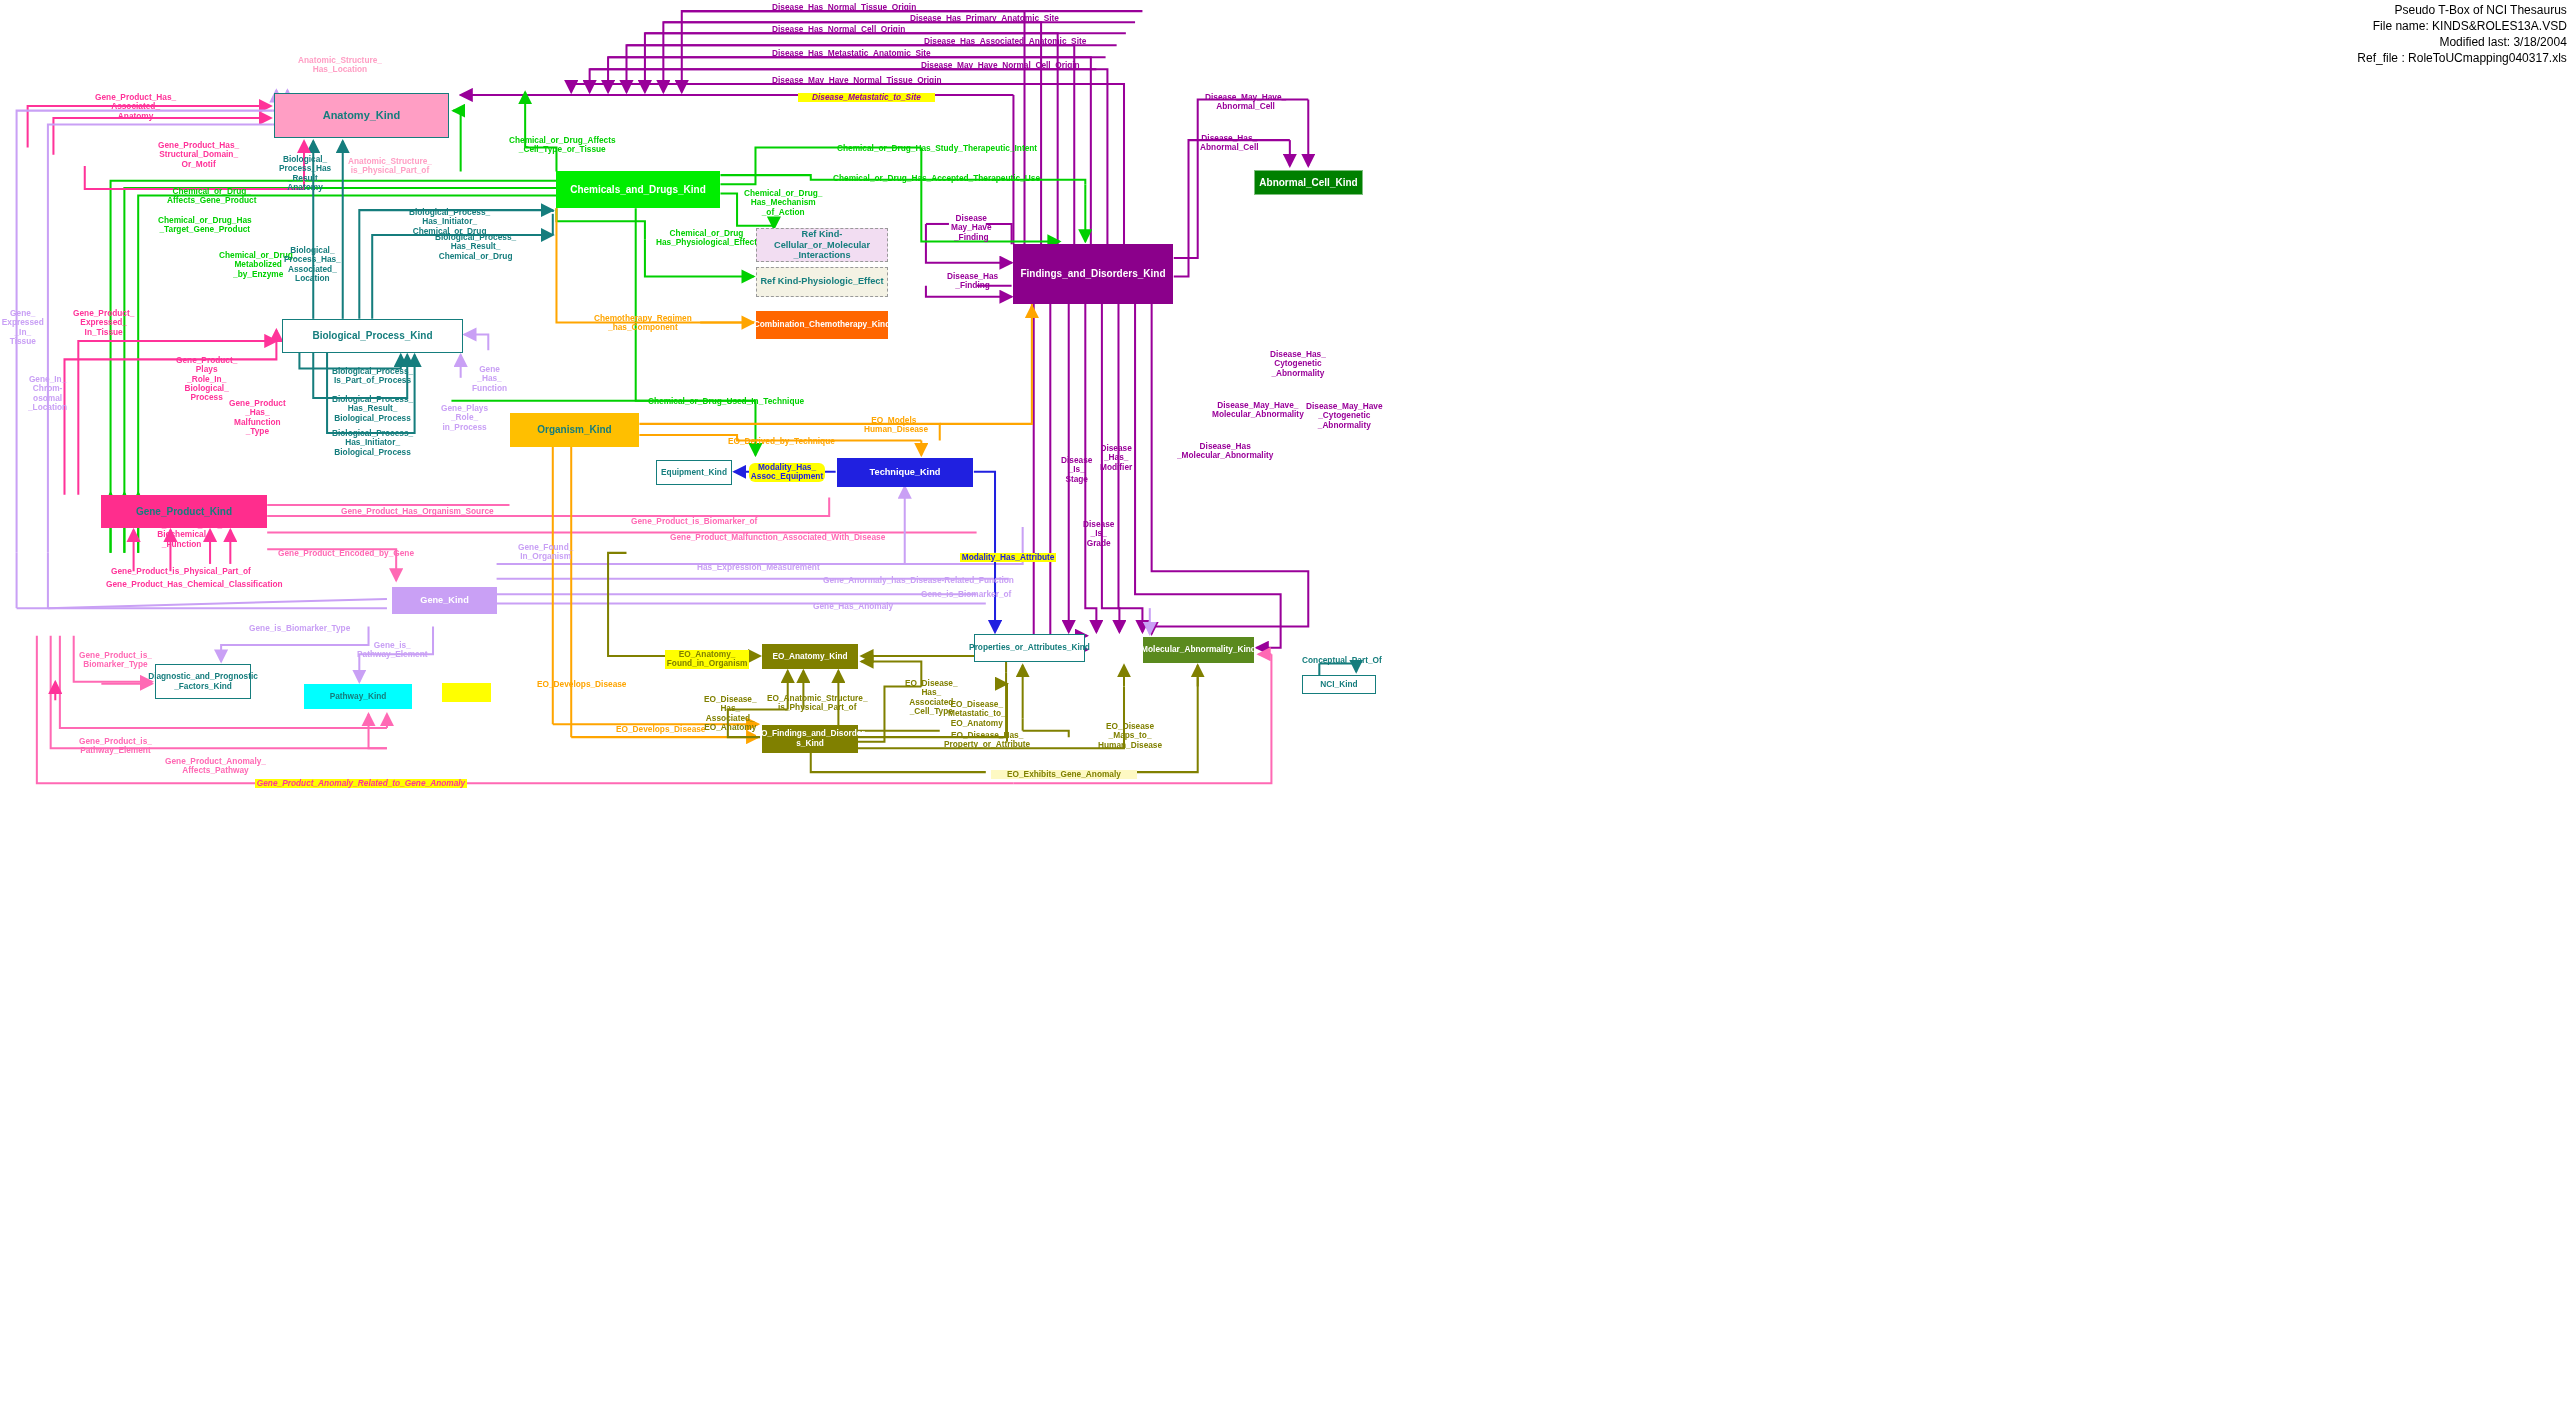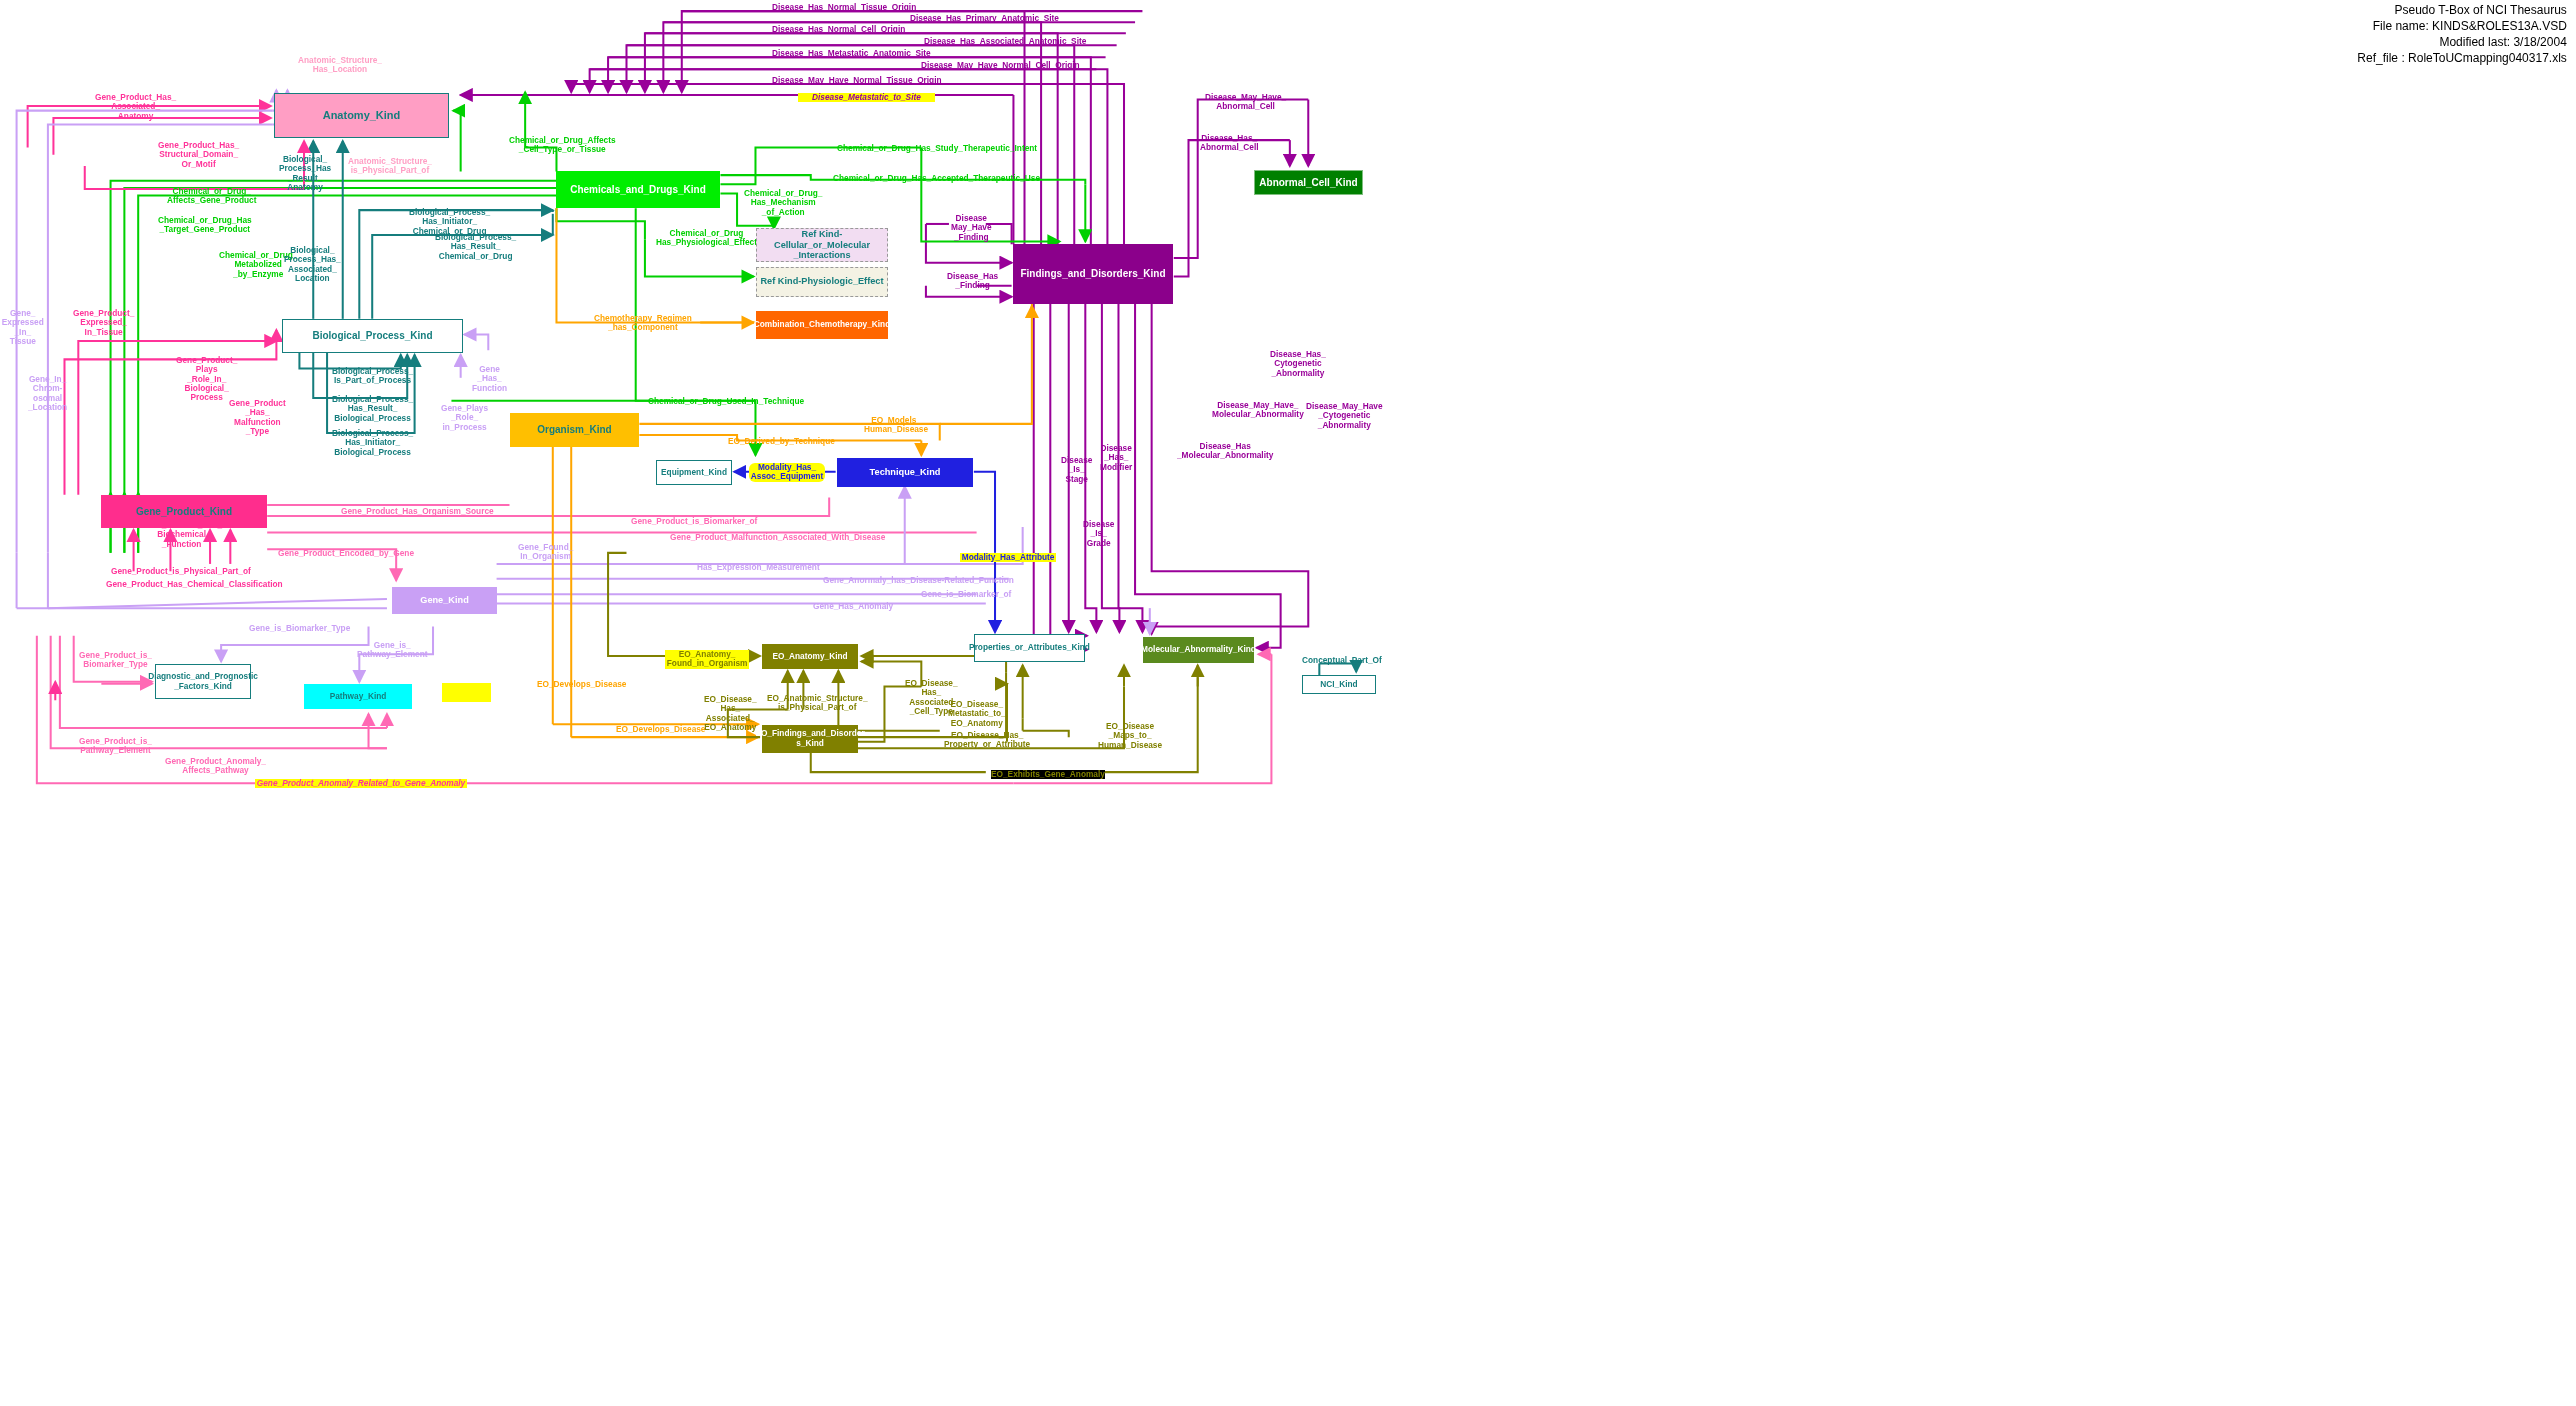--- a/index.html
+++ b/index.html
@@ -523,18 +523,18 @@
 Associated
 _Cell_Type</div>
       <div class="lbl" style="left: 948px; top: 700px; color: rgb(128, 128, 0); font-size: 8.3px;">EO_Disease_
 Metastatic_to_
 EO_Anatomy</div>
       <div class="lbl" style="left: 944px; top: 731px; color: rgb(128, 128, 0); font-size: 8.3px;">EO_Disease_Has_
 Property_or_Attribute</div>
       <div class="lbl" style="left: 1098px; top: 722px; color: rgb(128, 128, 0); font-size: 8.3px;">EO_Disease
 _Maps_to_
 Human_Disease</div>
-      <div class="lbl" style="left: 991px; top: 770px; color: rgb(128, 128, 0); font-size: 8.3px; background: #000000; padding: 0px 0;">EO_Exhibits_Gene_Anomaly</div>
+      <div class="lbl" style="left: 991px; top: 770px; color: rgb(128, 128, 0); font-size: 8.3px; background: #fef9c3; padding: 0px 16px;">EO_Exhibits_Gene_Anomaly</div>
       <div class="lbl" style="left: 1302px; top: 656px; color: rgb(21, 125, 125); font-size: 8.3px;">Conceptual_Part_Of</div>
     </div>
 
 </div>
 
 
 </body></html>

